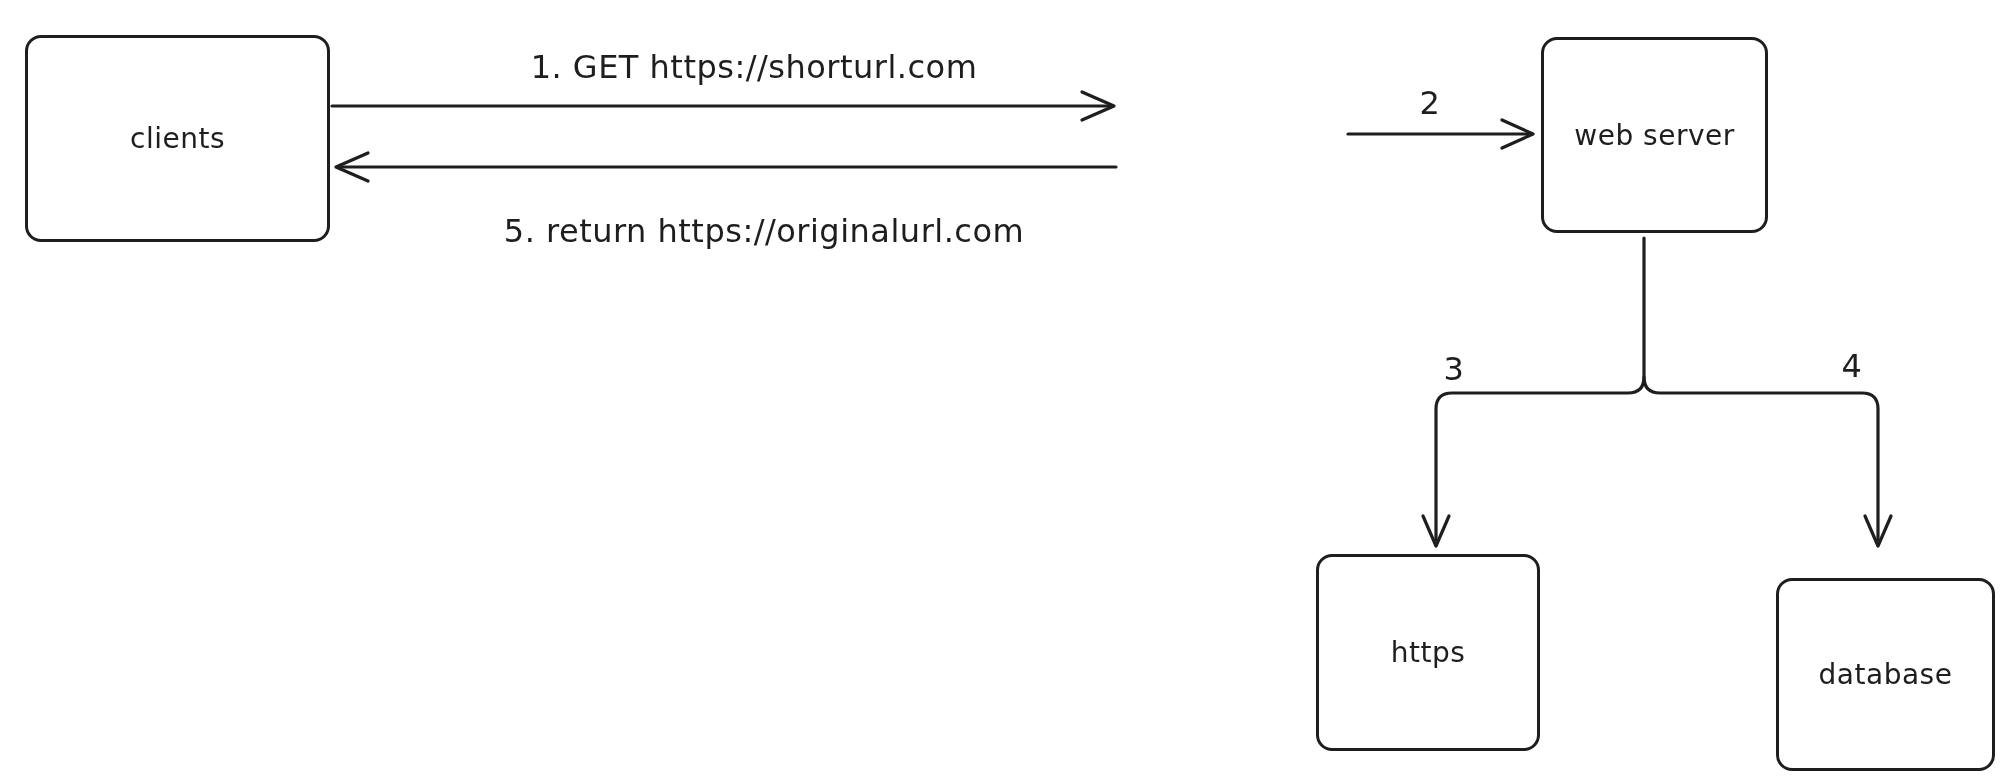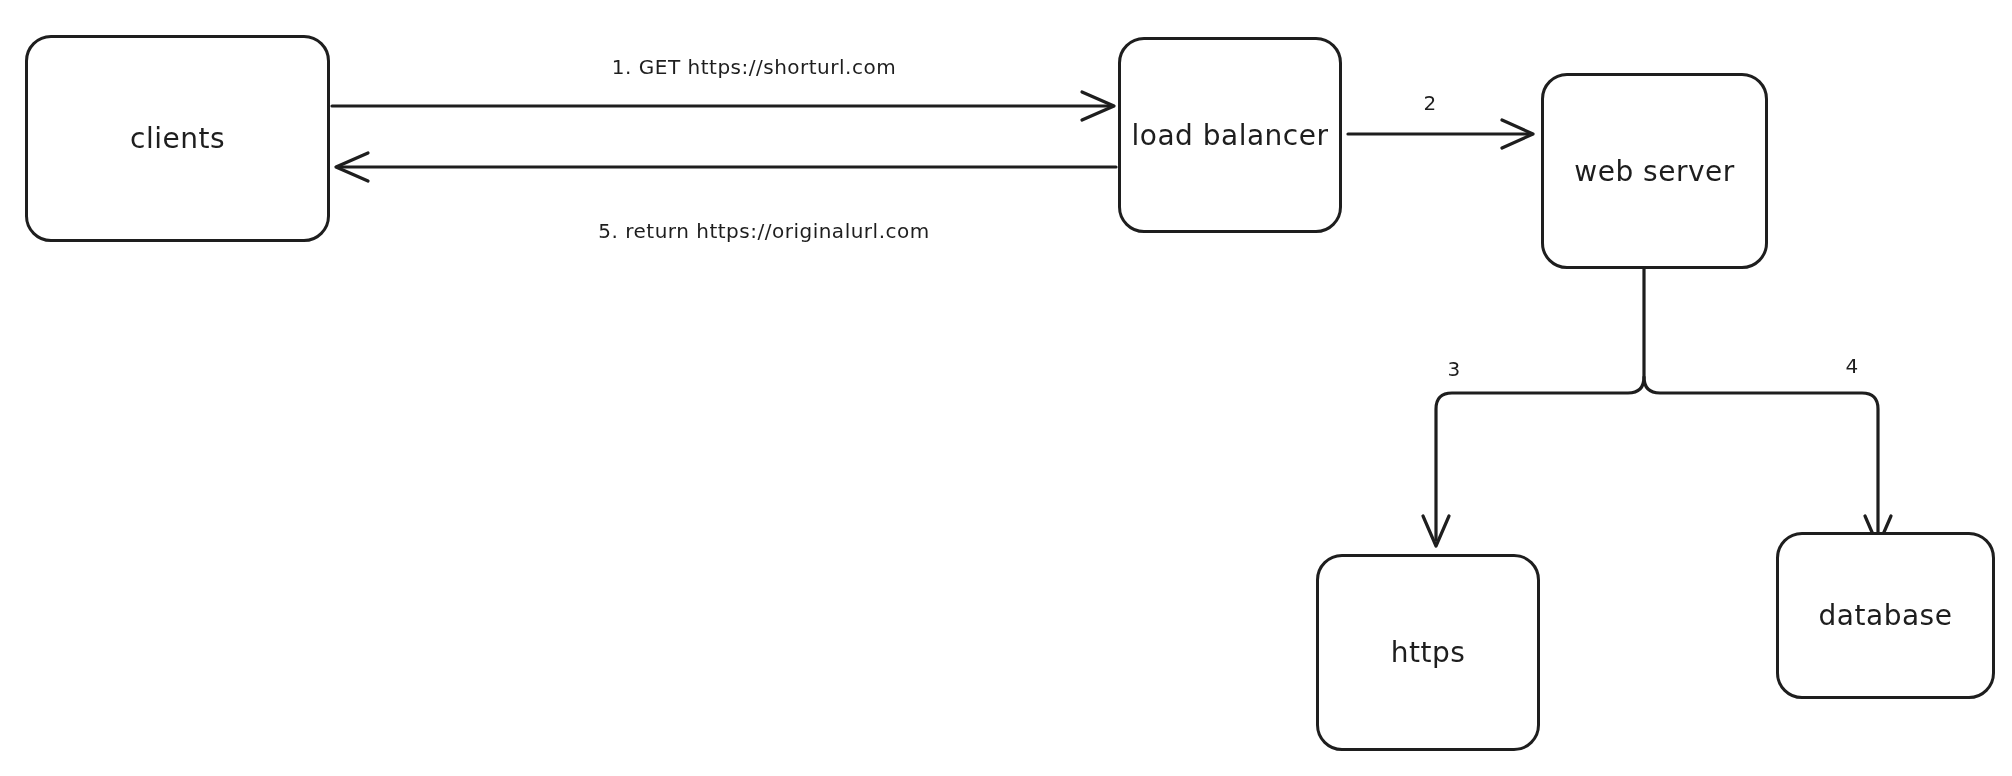--- a/index.html
+++ b/index.html
@@ -24,37 +24,37 @@
   .edge-path {
     stroke: var(--stroke, #1e1e1e);
     stroke-width: 3.2;
     fill: none;
     stroke-linecap: round;
     stroke-linejoin: round;
   }
   .node {
     position: absolute;
     border: 3.5px solid var(--stroke, #1e1e1e);
-    border-radius: 26px;
+    border-radius: 16px;
     background: #ffffff;
     display: flex;
     align-items: center;
     justify-content: center;
     box-sizing: border-box;
   }
   .node-label {
     font-size: 28px;
     letter-spacing: 0.5px;
     color: var(--stroke, #1e1e1e);
     white-space: nowrap;
   }
   .edge-label {
     position: absolute;
     transform: translate(-50%, -50%);
-    font-size: 20px;
+    font-size: 32px;
     letter-spacing: 0.5px;
     white-space: nowrap;
     color: var(--stroke, #1e1e1e);
   }
 </style>
 </head>
 <body>
 
 <div class="canvas">
 
@@ -83,33 +83,30 @@
     <g>
       <path class="edge-path" d="M 1644 377 Q 1644 393 1660 393 L 1862 393 Q 1878 393 1878 409 L 1878 540"></path>
       <path class="edge-path" d="M 1865 516 L 1878 546 L 1891 516"></path>
     </g>
   </svg>
 
   <div class="node" style="left:25px; top:35px; width:305px; height:207px;">
     <span class="node-label">clients</span>
   </div>
 
-  <div class="node" style="left:1118px; top:37px; width:224px; height:196px;">
-    <span class="node-label">load balancer</span>
-  </div>
 
-  <div class="node" style="left:1541px; top:37px; width:227px; height:196px;margin-top:36px;">
+  <div class="node" style="left:1541px; top:37px; width:227px; height:196px;">
     <span class="node-label">web server</span>
   </div>
 
   <div class="node" style="left:1316px; top:554px; width:224px; height:197px;">
     <span class="node-label">https</span>
   </div>
 
-  <div class="node" style="left:1776px; top:532px; width:219px; height:167px;">
+  <div class="node" style="left:1776px; top:578px; width:219px; height:193px;">
     <span class="node-label">database</span>
   </div>
 
   <div class="edge-label" style="left:754px; top:67px;">1. GET https://shorturl.com</div>
 
   <div class="edge-label" style="left:764px; top:231px;">5. return https://originalurl.com</div>
 
   <div class="edge-label" style="left:1430px; top:103px;">2</div>
 
   <div class="edge-label" style="left:1454px; top:369px;">3</div>

